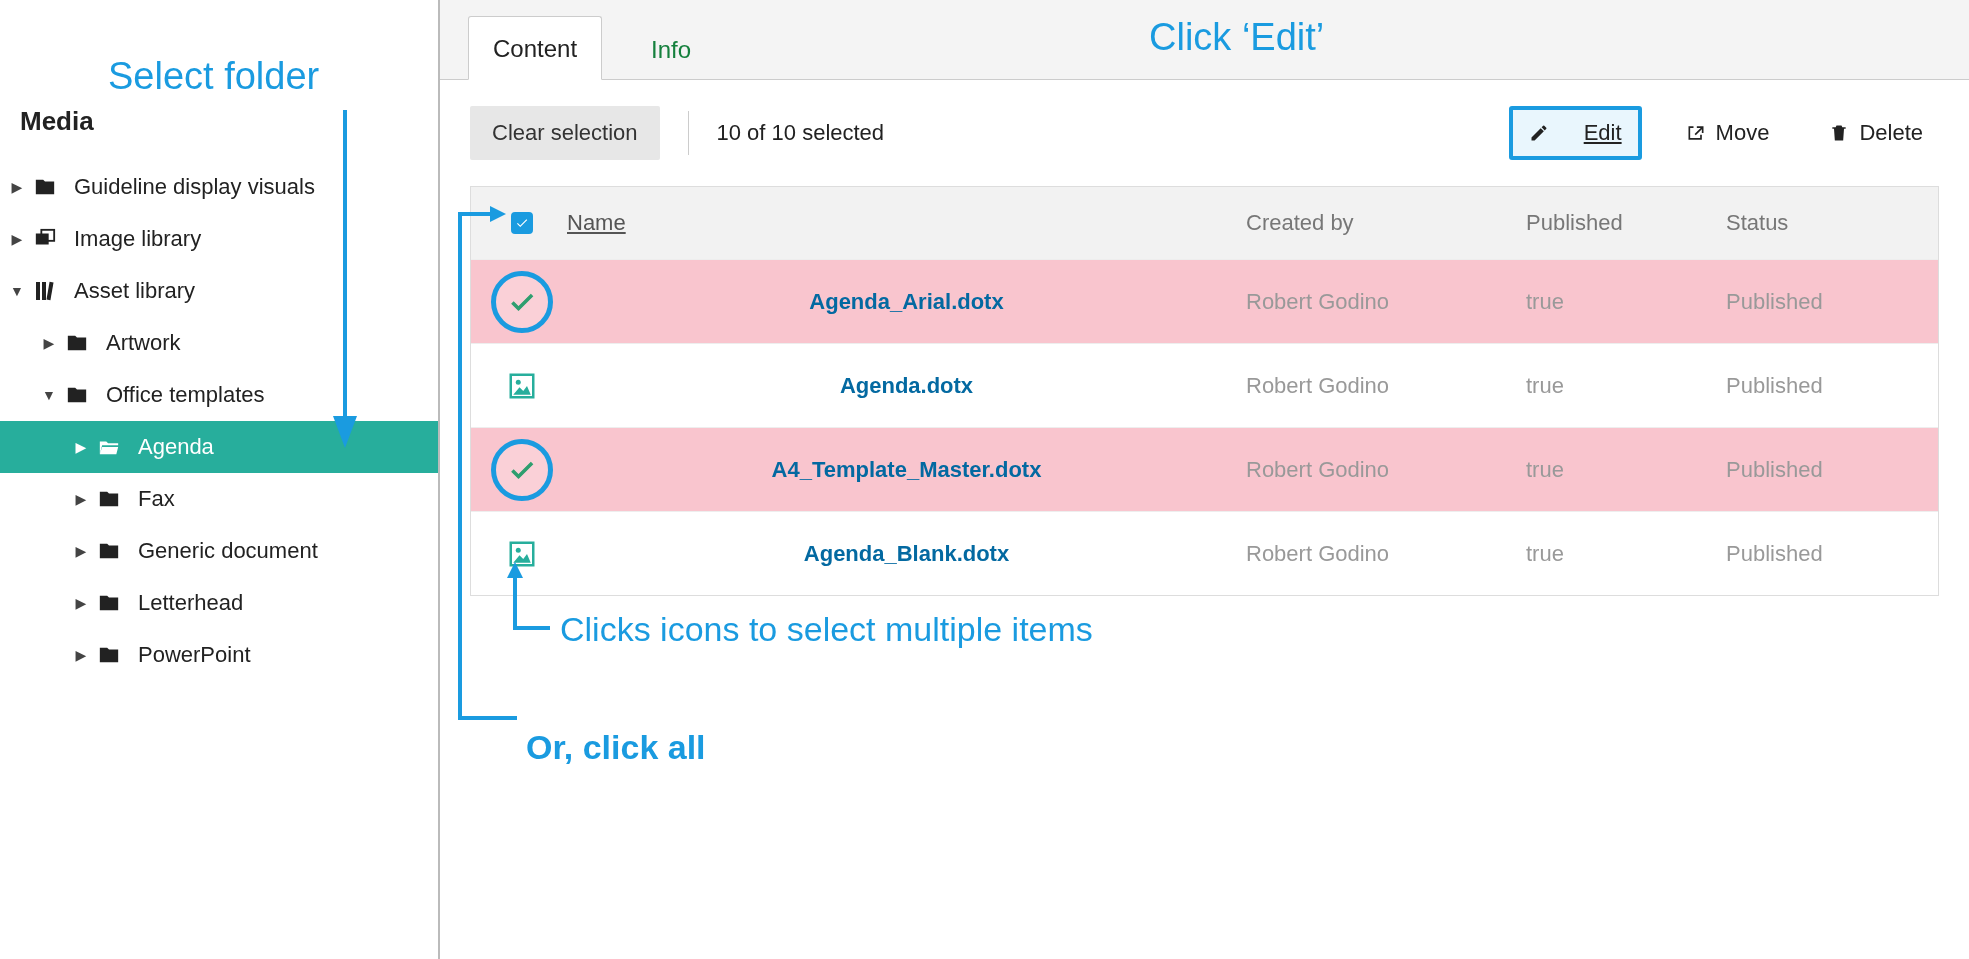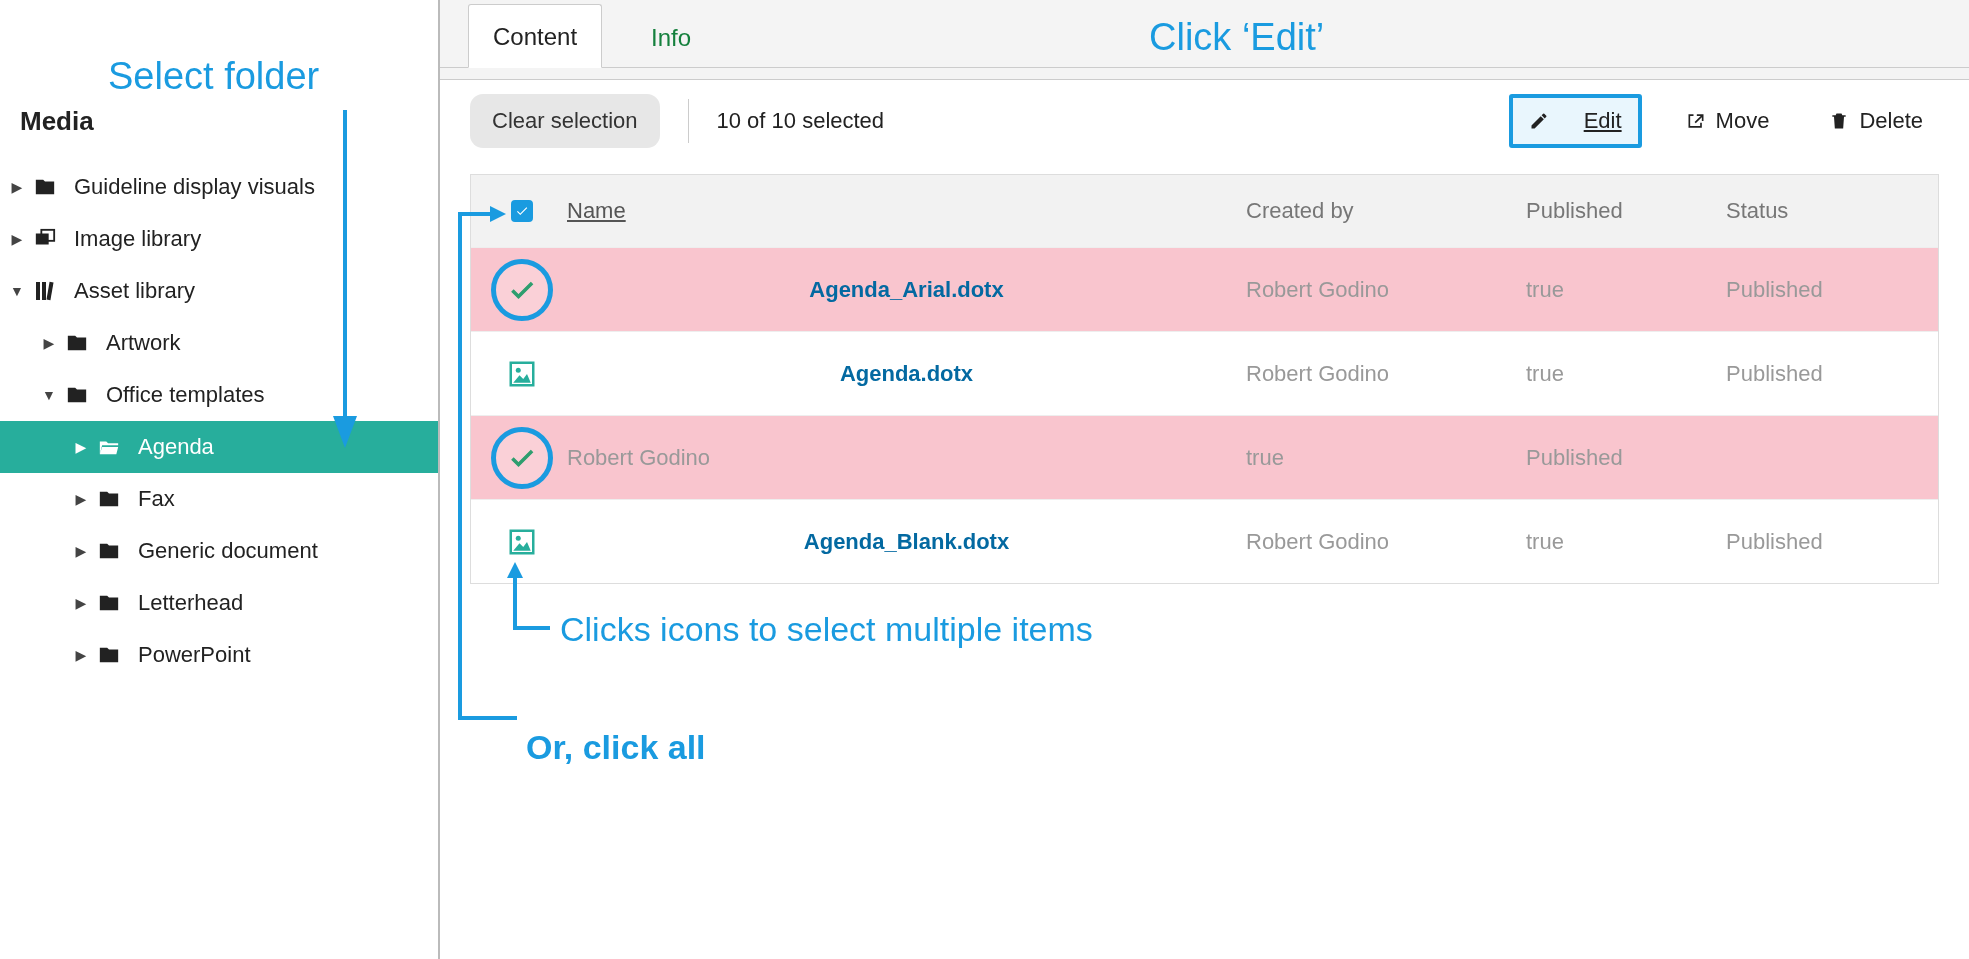--- a/index.html
+++ b/index.html
@@ -74,21 +74,21 @@
 
   .main {
     flex: 1;
     position: relative;
     z-index: 2;
     padding-top: 0;
   }
   .tabs {
     display: flex;
     align-items: flex-end;
-    height: 68px;
+    height: 80px;
     padding-left: 28px;
     gap: 24px;
     background: #f4f4f4;
     border-bottom: 1px solid #ccc;
   }
   .tab {
     padding: 18px 24px 16px 24px;
     font-size: 24px;
     color: #15803d;
     cursor: pointer;
@@ -111,21 +111,21 @@
     padding: 26px 30px;
     gap: 28px;
     font-size: 22px;
   }
   .btn-clear {
     background: #e7e7e7;
     border: none;
     padding: 14px 22px;
     font-size: 22px;
     color: #333;
-    border-radius: 13px;
+    border-radius: 2px;
     cursor: pointer;
   }
   .vsep {
     width: 1px; height: 44px; background: #ccc;
   }
   .sel-status { font-size: 22px; color: #222; }
   .toolbar-spacer { flex: 1; }
   .tool-btn {
     display: inline-flex;
     align-items: center;
@@ -395,20 +395,21 @@
             <div class="meta">Published</div>
           </div>
           <div class="trow selected">
             <div class="iconcell">
               <div class="sel-circle">
                 <svg width="28" height="28" viewBox="0 0 24 24">
                   <path fill="#2e9e6f" stroke="#2e9e6f" stroke-width="1" d="M9 16.17 4.83 12l-1.42 1.41L9 19 21 7l-1.41-1.41z"></path>
                 </svg>
               </div>
             </div>
+            <div class="name">A4_Template_Master.dotx</div>
             <div class="meta">Robert Godino</div>
             <div class="meta">true</div>
             <div class="meta">Published</div>
           </div>
           <div class="trow">
             <div class="iconcell">
               <svg width="30" height="30" viewBox="0 0 24 24">
                 <rect x="3" y="3" width="18" height="18" fill="none" stroke="#27ae9c" stroke-width="2"></rect>
                 <circle cx="9" cy="9" r="2" fill="#27ae9c"></circle>
                 <path d="M5 19l5-6 3 3 3-4 3 7z" fill="#27ae9c"></path>

